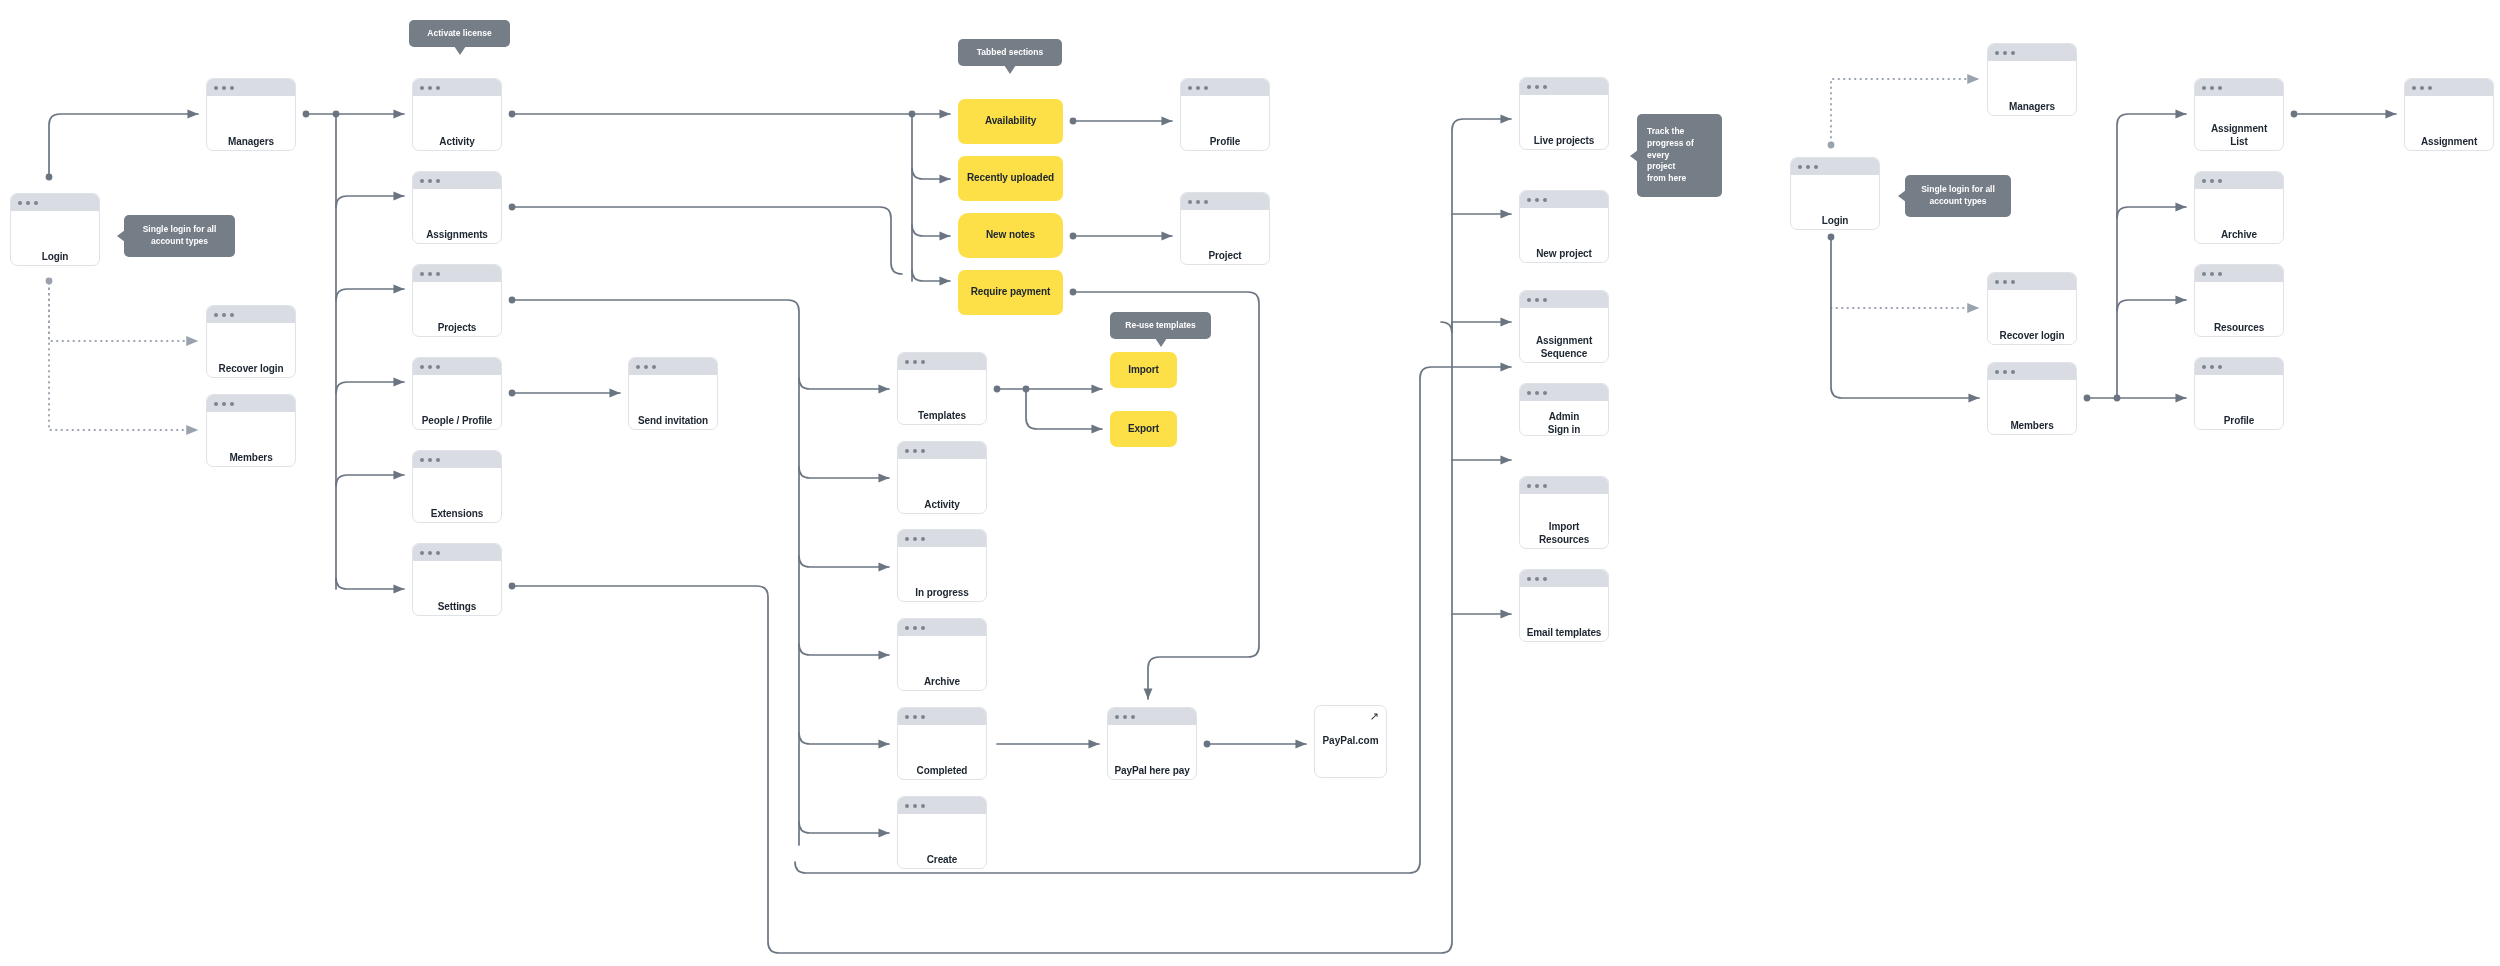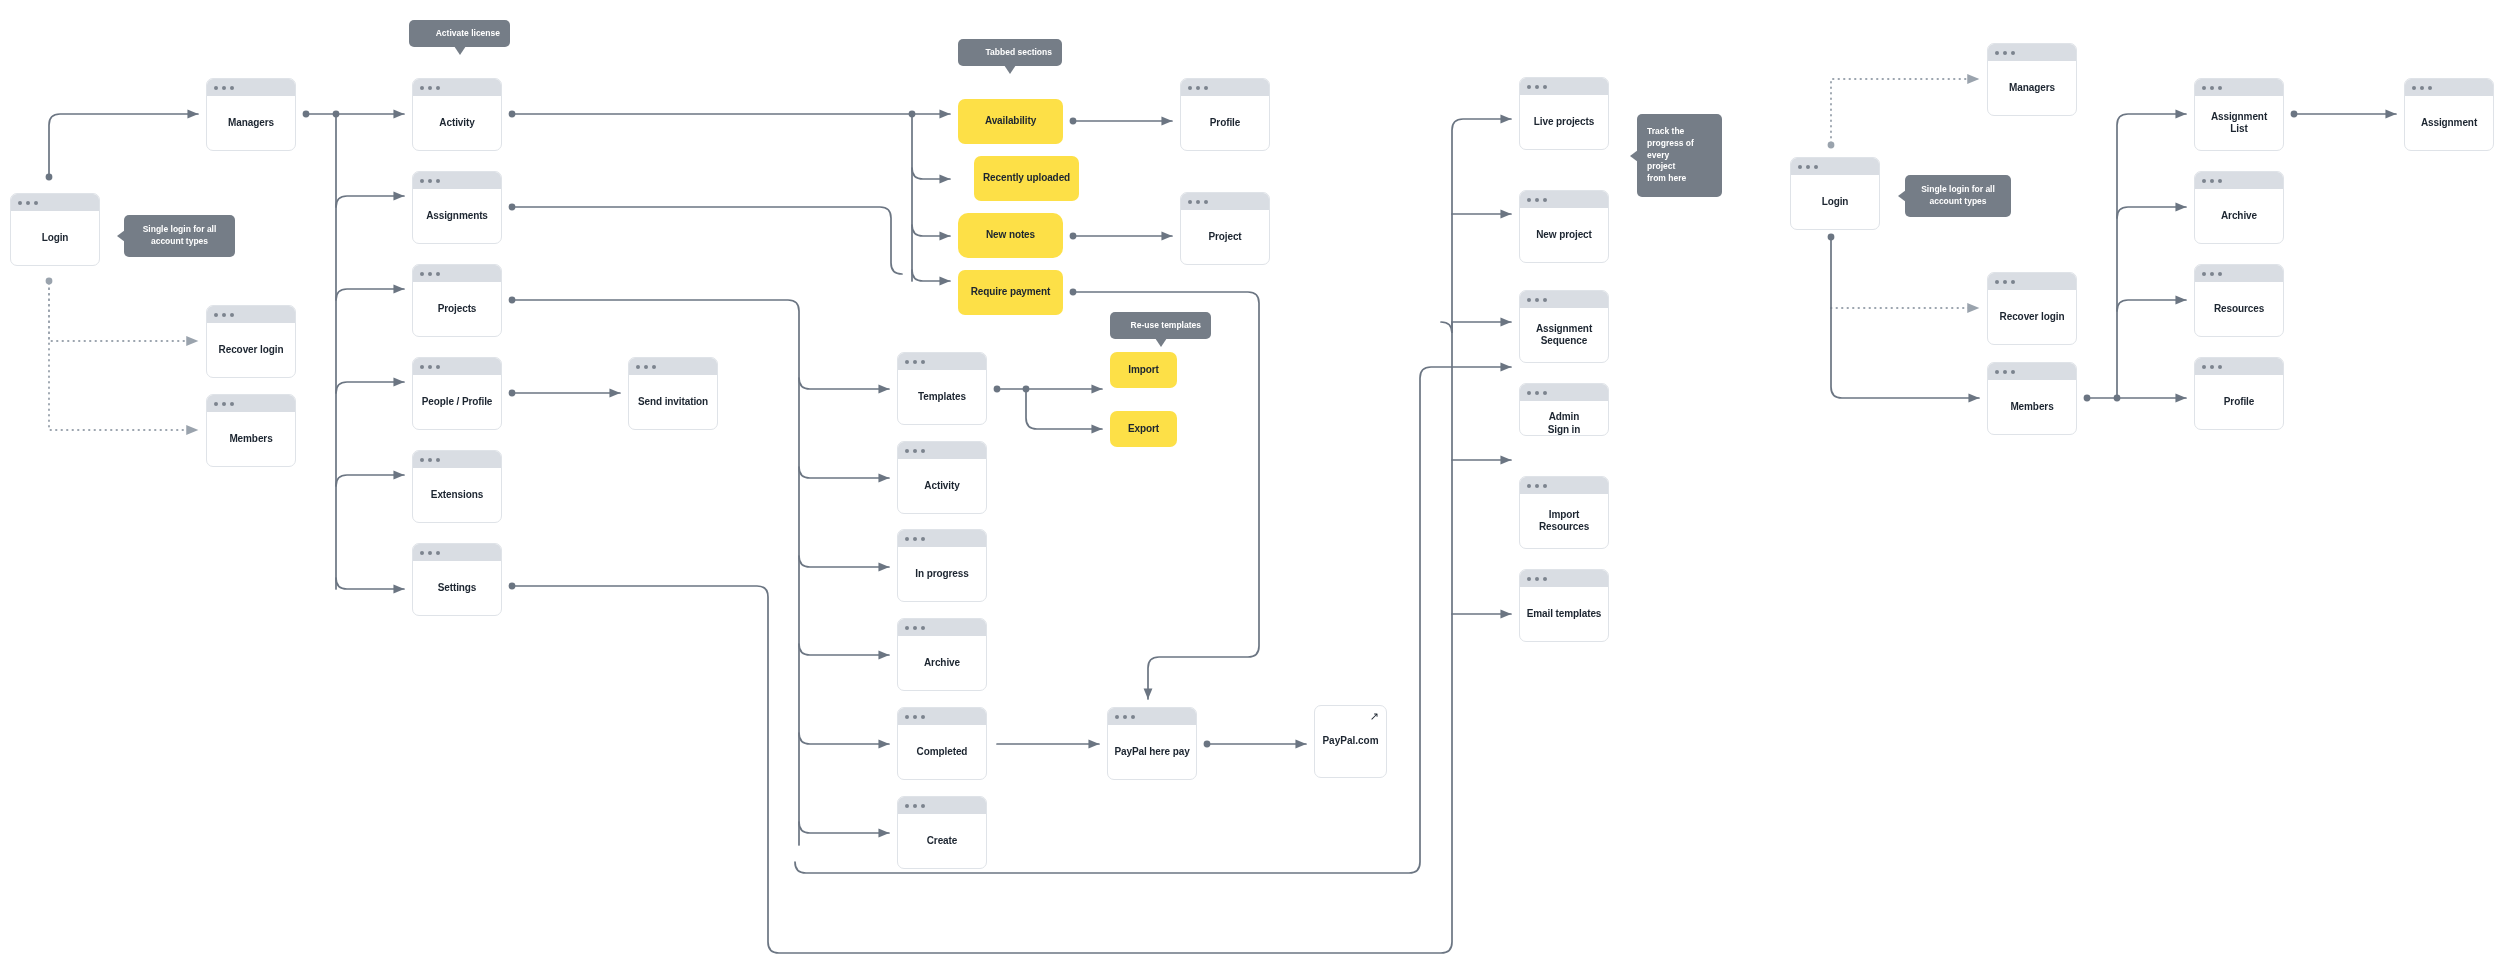--- a/index.html
+++ b/index.html
@@ -49,21 +49,21 @@
   }
   .node .dot {
     width: 4px;
     height: 4px;
     border-radius: 50%;
     background: #7c848e;
   }
   .node .body {
     flex: 1 1 auto;
     display: flex;
-    align-items: center;
+    align-items: flex-end;
     justify-content: center;
     padding: 2px 4px;
   }
   .node .label {
     font-size: 10px;
     font-weight: bold;
     color: #1c2530;
     text-align: center;
     line-height: 1.25;
     letter-spacing: -0.1px;
@@ -121,21 +121,21 @@
     background: #757d87;
     border-radius: 5px;
     color: #ffffff;
     font-size: 8.5px;
     font-weight: bold;
     line-height: 1.38;
     padding: 7px 10px;
     display: flex;
     align-items: center;
   }
-  .tip.center { justify-content: flex-end; text-align: center; }
+  .tip.center { justify-content: center; text-align: center; }
   .tip.leftal { justify-content: flex-start; text-align: left; }
   .tip .tail {
     position: absolute;
     width: 0;
     height: 0;
   }
   .tip .tail.down {
     left: 50%;
     margin-left: -6px;
     bottom: -8px;
@@ -684,21 +684,21 @@
       <span class="dot"></span>
     </div>
     <div class="body">
       <span class="label">Assignment</span>
     </div>
   </div>
 
   <div class="chip" style="left:958px;top:99px;width:105px;height:45px;">
     <span class="label">Availability</span>
   </div>
-  <div class="chip" style="left:958px;top:156px;width:105px;height:45px;margin-left:16px;">
+  <div class="chip" style="left:958px;top:156px;width:105px;height:45px;">
     <span class="label">Recently uploaded</span>
   </div>
   <div class="chip" style="left:958px;top:213px;width:105px;height:45px;border-radius:10px;">
     <span class="label">New notes</span>
   </div>
   <div class="chip" style="left:958px;top:270px;width:105px;height:45px;">
     <span class="label">Require payment</span>
   </div>
   <div class="chip" style="left:1110px;top:352px;width:67px;height:36px;">
     <span class="label">Import</span>

